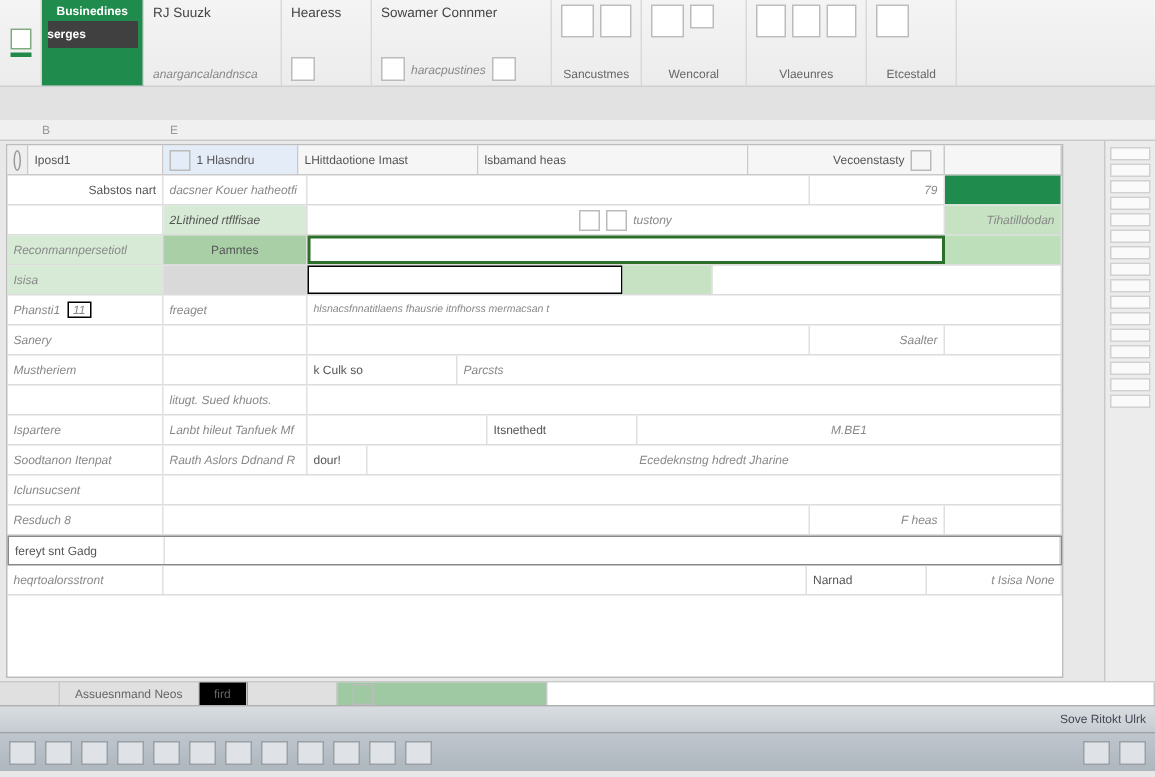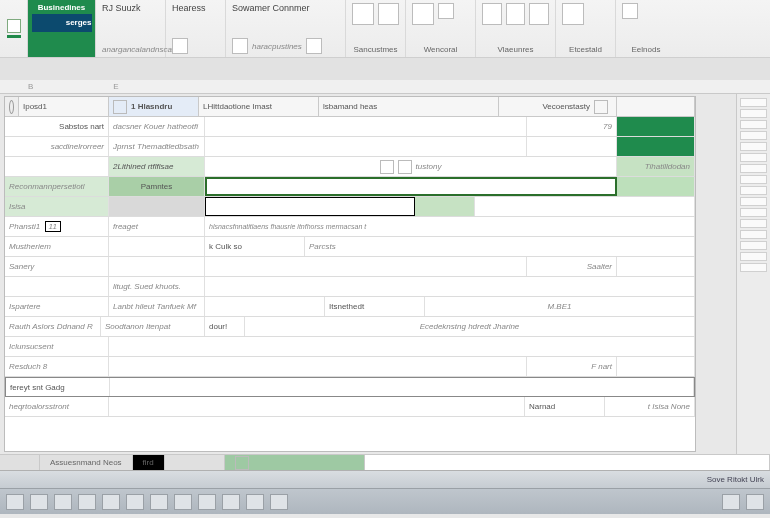--- a/index.html
+++ b/index.html
@@ -4,42 +4,42 @@
 <style>
   * { box-sizing: border-box; margin: 0; padding: 0; font-family: "Segoe UI", Arial, sans-serif; }
   body { width: 770px; height: 518px; background: #e8e8e8; overflow: hidden; font-size: 9px; color: #333; position: relative; }
 
   
   .ribbon { background: linear-gradient(#f4f4f4,#ececec); border-bottom: 1px solid #cfcfcf; height: 58px; display: flex; }
   .corner { width: 28px; display:flex; flex-direction:column; align-items:center; justify-content:center; gap:2px; border-right:1px solid #d5d5d5;}
   .corner .sq { width:14px; height:14px; border:1px solid #7faa7f; background:#fff;}
   .corner .bar { width:14px; height:3px; background:#218a4a;}
   .tab-green { width: 68px; background:#1f8b4d; color:#fff; display:flex; flex-direction:column; align-items:center; justify-content:flex-start; padding:3px 2px; font-size:8px; font-weight:bold; border-right:1px solid #d5d5d5; }
-  .tab-green .sel { background:#0c4a6e; width:60px; height:18px; line-height:18px; text-align:right; margin-top:2px;}
+  .tab-green .sel { background:#404040; width:60px; height:18px; line-height:18px; text-align:left; margin-top:2px;}
   .ribbon-rest { flex:1; display:flex; }
   .ribbon-group { border-right:1px solid #d9d9d9; padding:3px 6px; display:flex; flex-direction:column; justify-content:space-between; min-width:60px; }
   .rg-title { font-size:9px; color:#444; }
   .rg-sub { font-size:8px; color:#888; font-style:italic; }
   .rg-icons { display:flex; gap:4px; }
   .ic { width:22px; height:22px; border:1px solid #bcbcbc; background:#fff; }
   .ic.sm { width:16px; height:16px; }
   .rg-caption { font-size:8px; color:#666; text-align:center; }
 
   
   .gap { height: 22px; background:#e2e2e2; }
   .namebar { height:14px; background:#f0f0f0; border-bottom:1px solid #c9c9c9; display:flex; align-items:center; padding-left:28px; gap:80px; color:#999; font-size:8px;}
 
   
   .sheet-wrap { position:relative; height: 360px; display:flex; }
-  .grid { flex:1; background:#fff; border:1px solid #bcbcbc; margin:2px 40px 2px 4px; position:relative; }
+  .grid { flex:1; background:#fff; border:1px solid #bcbcbc; margin:2px 27px 2px 4px; position:relative; }
   .hdr-row { display:flex; height:20px; border-bottom:1px solid #c9c9c9; }
   .hcell { border-right:1px solid #c9c9c9; display:flex; align-items:center; padding:0 4px; font-size:8px; color:#555; background:#f6f6f6;}
   .hcell.na { width:14px; background:#eee; }
   .hcell.nb { width:90px; }
-  .hcell.sel { background:#e4ecf7;font-weight:bold; }
+  .hcell.sel { background:#e4ecf7; }
   .hcell.grow { flex:1; }
   .row { display:flex; height:20px; border-bottom:1px solid #dcdcdc; }
   .cell { border-right:1px solid #e0e0e0; padding:0 4px; display:flex; align-items:center; font-size:8px; color:#555; overflow:hidden; white-space:nowrap; }
   .cell.col0 { width:104px; }
   .cell.col1 { width:96px; }
   .cell.grow { flex:1; }
   .cell.colR { width:90px; justify-content:flex-end; }
   .greenband { background:#d6ead5; }
   .darkgreen { background:#1f8b4d; color:#fff; }
   .ltgreen { background:#c6e2c3; }
@@ -70,21 +70,21 @@
 <div class="ribbon">
   <div class="corner">
     <span class="sq"></span>
     <span class="bar"></span>
   </div>
   <div class="tab-green">
     <span>Businedines</span>
     <div class="sel">serges</div>
   </div>
   <div class="ribbon-rest">
-    <div class="ribbon-group" style="width:70px">
+    <div class="ribbon-group" style="width:92px">
       <div class="rg-title">RJ  Suuzk</div>
       <div class="rg-sub">anargancalandnsca</div>
     </div>
     <div class="ribbon-group" style="width:60px">
       <div class="rg-title">Hearess</div>
       <div class="rg-icons">
           <span class="ic sm"></span>
         </div>
     </div>
     <div class="ribbon-group" style="width:120px">
@@ -116,26 +116,20 @@
           <span class="ic"></span>
         </div>
       <div class="rg-caption">Vlaeunres</div>
     </div>
     <div class="ribbon-group" style="width:50px">
       <div class="rg-icons">
           <span class="ic"></span>
         </div>
       <div class="rg-caption">Etcestald</div>
     </div>
-    <div class="ribbon-group" style="width:46px;border-right:none">
-      <div class="rg-icons">
-          <span class="ic sm"></span>
-        </div>
-      <div class="rg-caption">Eelnods</div>
-    </div>
   </div>
 </div>
 
 <div class="gap"></div>
 <div class="namebar">
   <span>B</span>
     <span>E</span>
 </div>
 
 <div class="sheet-wrap">
@@ -163,27 +157,20 @@
           <span class="mini-icon" style="margin-left:4px"></span>
         </div>
       <div class="hcell" style="width:78px"></div>
     </div>
 
     <div class="row">
       <div class="cell col0" style="justify-content:flex-end">Sabstos nart</div>
       <div class="cell col1 greytxt">dacsner Kouer hatheotfi</div>
       <div class="cell grow"></div>
       <div class="cell colR greytxt">79</div>
-      <div class="cell darkgreen" style="width:78px"></div>
-    </div>
-    <div class="row">
-      <div class="cell col0 greytxt" style="justify-content:flex-end">sacdinelrorreer</div>
-      <div class="cell col1 greytxt">Jprnst Themadtledbsath</div>
-      <div class="cell grow"></div>
-      <div class="cell colR"></div>
       <div class="cell darkgreen" style="width:78px"></div>
     </div>
     <div class="row">
       <div class="cell col0"></div>
       <div class="cell col1 greenband" style="font-style:italic">2Lithined rtflfisae</div>
       <div class="cell grow" style="justify-content:center">
           <span class="mini-icon"></span>
           <span class="mini-icon"></span>
           <span class="greytxt">tustony</span>
         </div>
@@ -201,58 +188,58 @@
       <div class="cell boxed" style="width:210px;border-right:1px solid #000"></div>
       <div class="cell ltgreen" style="width:60px"></div>
       <div class="cell grow"></div>
     </div>
     <div class="row">
       <div class="cell col0 greytxt"><span>Phansti1</span>&nbsp;&nbsp;<span class="boxed" style="padding:0 3px">11</span></div>
       <div class="cell col1 greytxt">freaget</div>
       <div class="cell grow greytxt" style="font-size:7px">hlsnacsfnnatitlaens fhausrie itnfhorss mermacsan t</div>
     </div>
     <div class="row">
+      <div class="cell col0 greytxt">Sanery</div>
+      <div class="cell col1"></div>
+      <div class="cell grow"></div>
+      <div class="cell colR greytxt">Saalter</div>
+      <div class="cell" style="width:78px"></div>
+    </div>
+    <div class="row">
       <div class="cell col0 greytxt">Mustheriem</div>
       <div class="cell col1"></div>
       <div class="cell" style="width:100px">k Culk so</div>
       <div class="cell grow greytxt">Parcsts</div>
-    </div>
-    <div class="row">
-      <div class="cell col0 greytxt">Sanery</div>
-      <div class="cell col1"></div>
-      <div class="cell grow"></div>
-      <div class="cell colR greytxt">Saalter</div>
-      <div class="cell" style="width:78px"></div>
     </div>
     <div class="row">
       <div class="cell col0"></div>
       <div class="cell col1 greytxt">litugt. Sued khuots.</div>
       <div class="cell grow"></div>
     </div>
     <div class="row">
       <div class="cell col0 greytxt">Ispartere</div>
       <div class="cell col1 greytxt">Lanbt hileut Tanfuek Mf</div>
       <div class="cell" style="width:120px"></div>
       <div class="cell" style="width:100px">Itsnethedt</div>
       <div class="cell grow greytxt" style="justify-content:center">M.BE1</div>
     </div>
     <div class="row">
+      <div class="cell col0 greytxt">Soodtanon Itenpat</div>
       <div class="cell col1 greytxt">Rauth Aslors Ddnand R</div>
-      <div class="cell col0 greytxt">Soodtanon Itenpat</div>
       <div class="cell" style="width:40px">dour!</div>
       <div class="cell grow greytxt" style="justify-content:center">Ecedeknstng hdredt Jharine</div>
     </div>
     <div class="row">
       <div class="cell col0 greytxt">Iclunsucsent</div>
       <div class="cell grow"></div>
     </div>
     <div class="row">
       <div class="cell col0 greytxt">Resduch 8</div>
       <div class="cell grow"></div>
-      <div class="cell colR greytxt">F nart</div>
+      <div class="cell colR greytxt">F heas</div>
       <div class="cell" style="width:78px"></div>
     </div>
     <div class="row" style="border:1px solid #888">
       <div class="cell col0">fereyt snt Gadg</div>
       <div class="cell grow"></div>
     </div>
     <div class="row">
       <div class="cell col0 greytxt">heqrtoalorsstront</div>
       <div class="cell grow"></div>
       <div class="cell" style="width:80px">Narnad</div>

